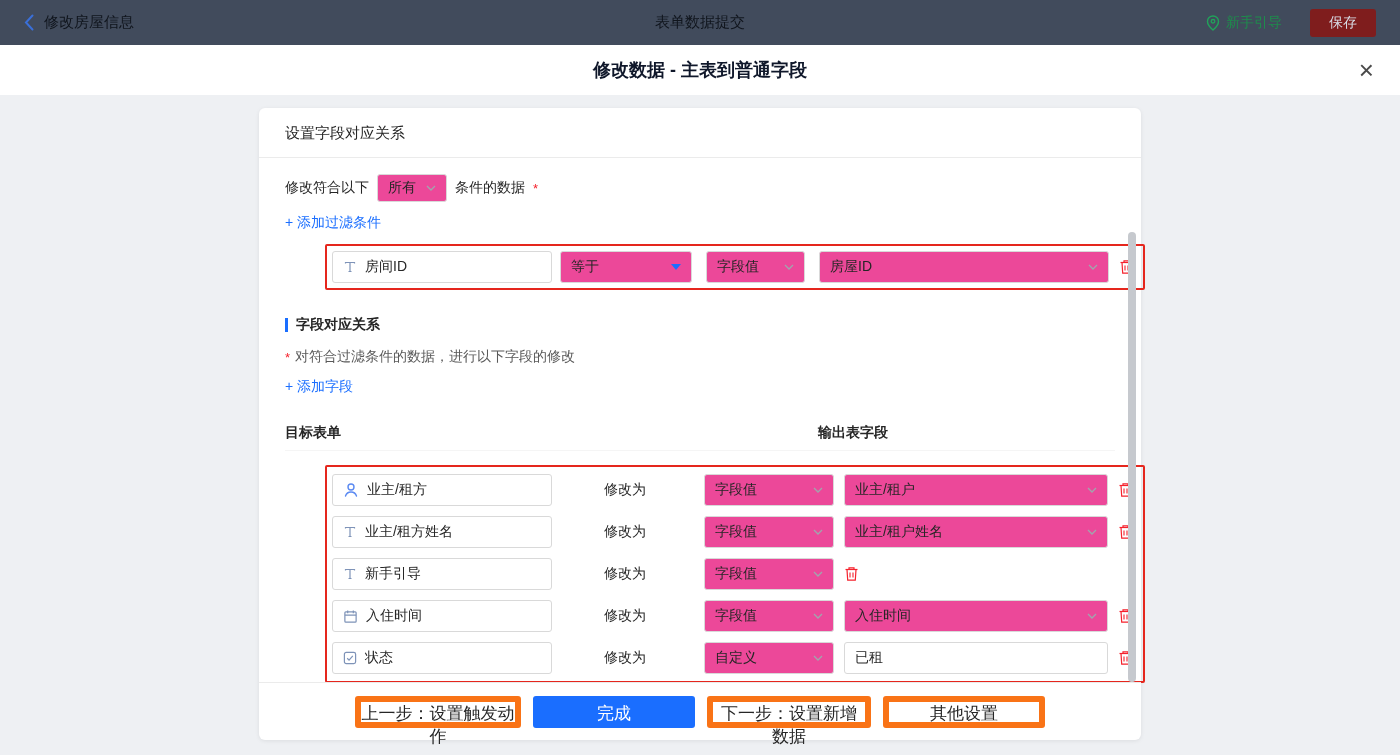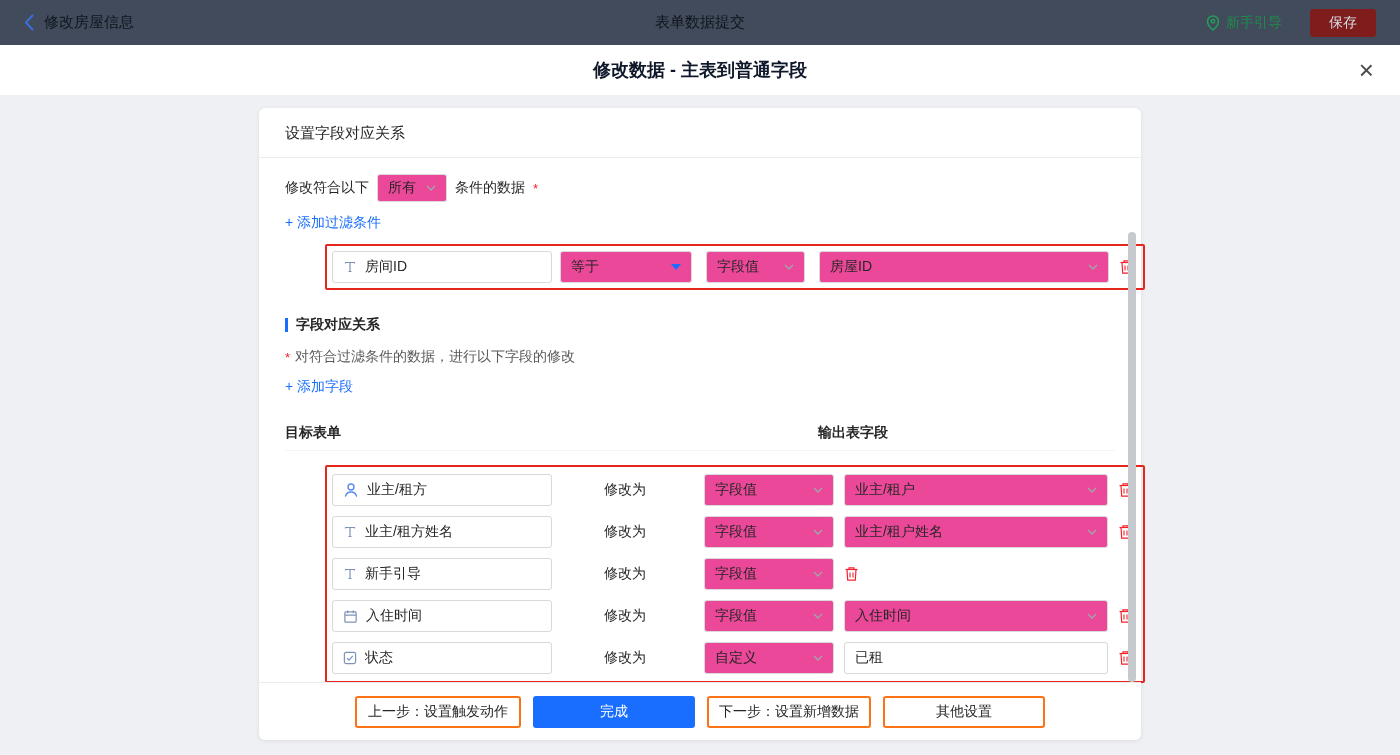--- a/index.html
+++ b/index.html
@@ -86,21 +86,21 @@
   .ficon.user { color:#5b8af2; }
   .itext { white-space:nowrap; }
 
   .scroll-thumb { position:absolute; right:5px; top:124px; width:8px; height:450px; background:#c6c9ce; border-radius:4px; }
 
   .card-footer {
     position:absolute; bottom:0; left:0; right:0; height:58px;
     border-top:1px solid #ebebeb; display:flex; align-items:center;
     justify-content:center; gap:12px;
   }
-  .btn { height:32px; border-radius:3px; font-size:14px; border:2px solid #f97316; background:#fff; color:#262626; cursor:pointer; }
+  .btn { height:32px; border-radius:3px; font-size:17px; border:6px solid #f97316; background:#fff; color:#262626; cursor:pointer; }
   .btn.prev  { width:166px; }
   .btn.next  { width:164px; }
   .btn.other { width:162px; }
   .btn.primary { width:162px; background:var(--accent,#1a6eff); border-color:var(--accent,#1a6eff); color:#fff; }
 </style>
 </head>
 <body>
 
 <div class="topbar">
   <div class="topbar-left">

